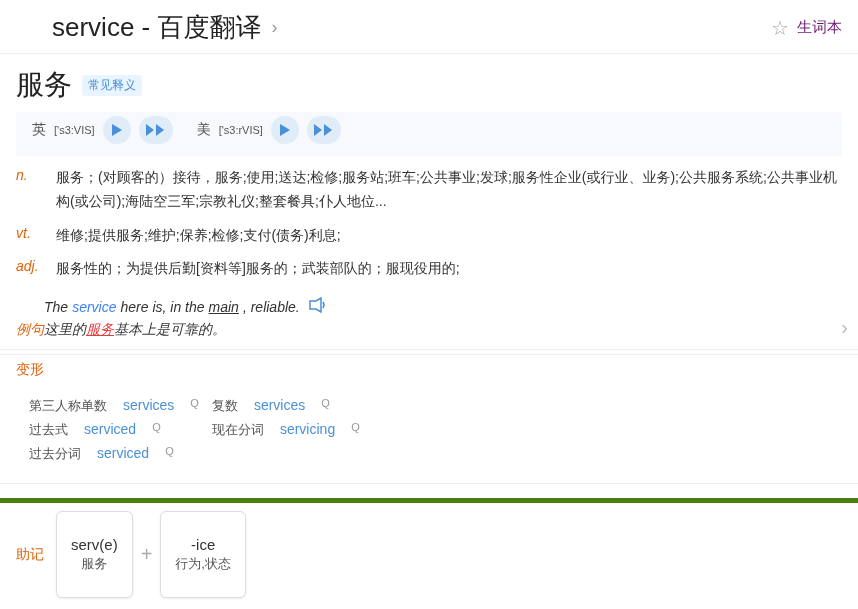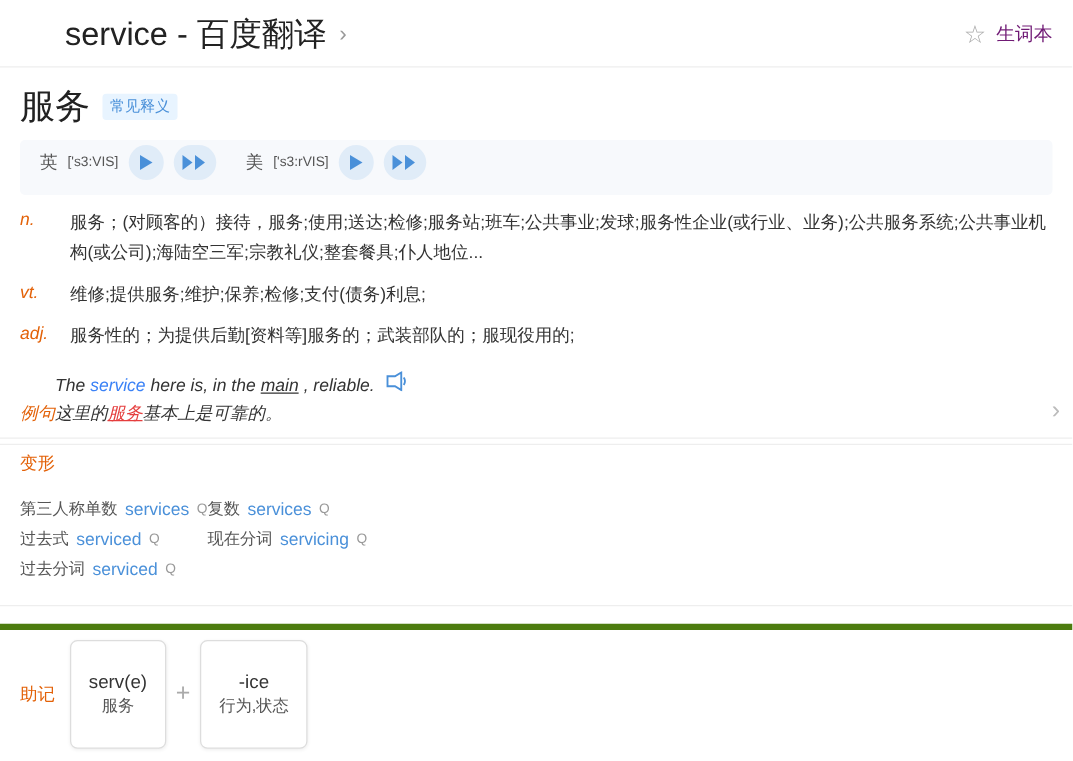--- a/index.html
+++ b/index.html
@@ -215,24 +215,25 @@
 
     .morph-grid {
       display: grid;
       grid-template-columns: 1fr 1fr;
       gap: 6px 0;
       padding: 6px 0;
     }
 
     .morph-cell {
       display: flex;
-      align-items: center;
-      gap: 6px;
-      font-size: 14px;
-      color: #333;
+      align-items: flex-start;
+      gap: 16px;
+      font-size: 14px;
+      color: #333;
+      margin-left: 13px;
     }
 
     .morph-type {
       color: #555;
       font-size: 13px;
     }
 
     .morph-word {
       color: #4a90d9;
       font-size: 14px;

